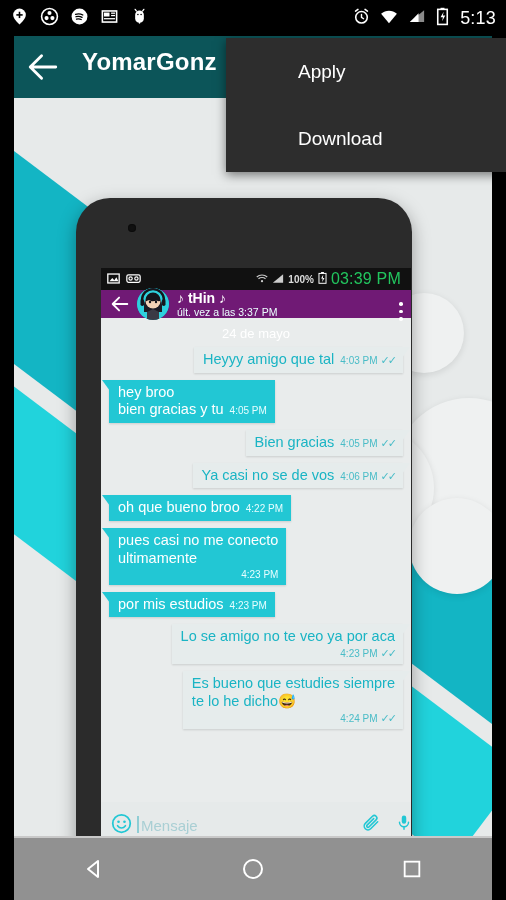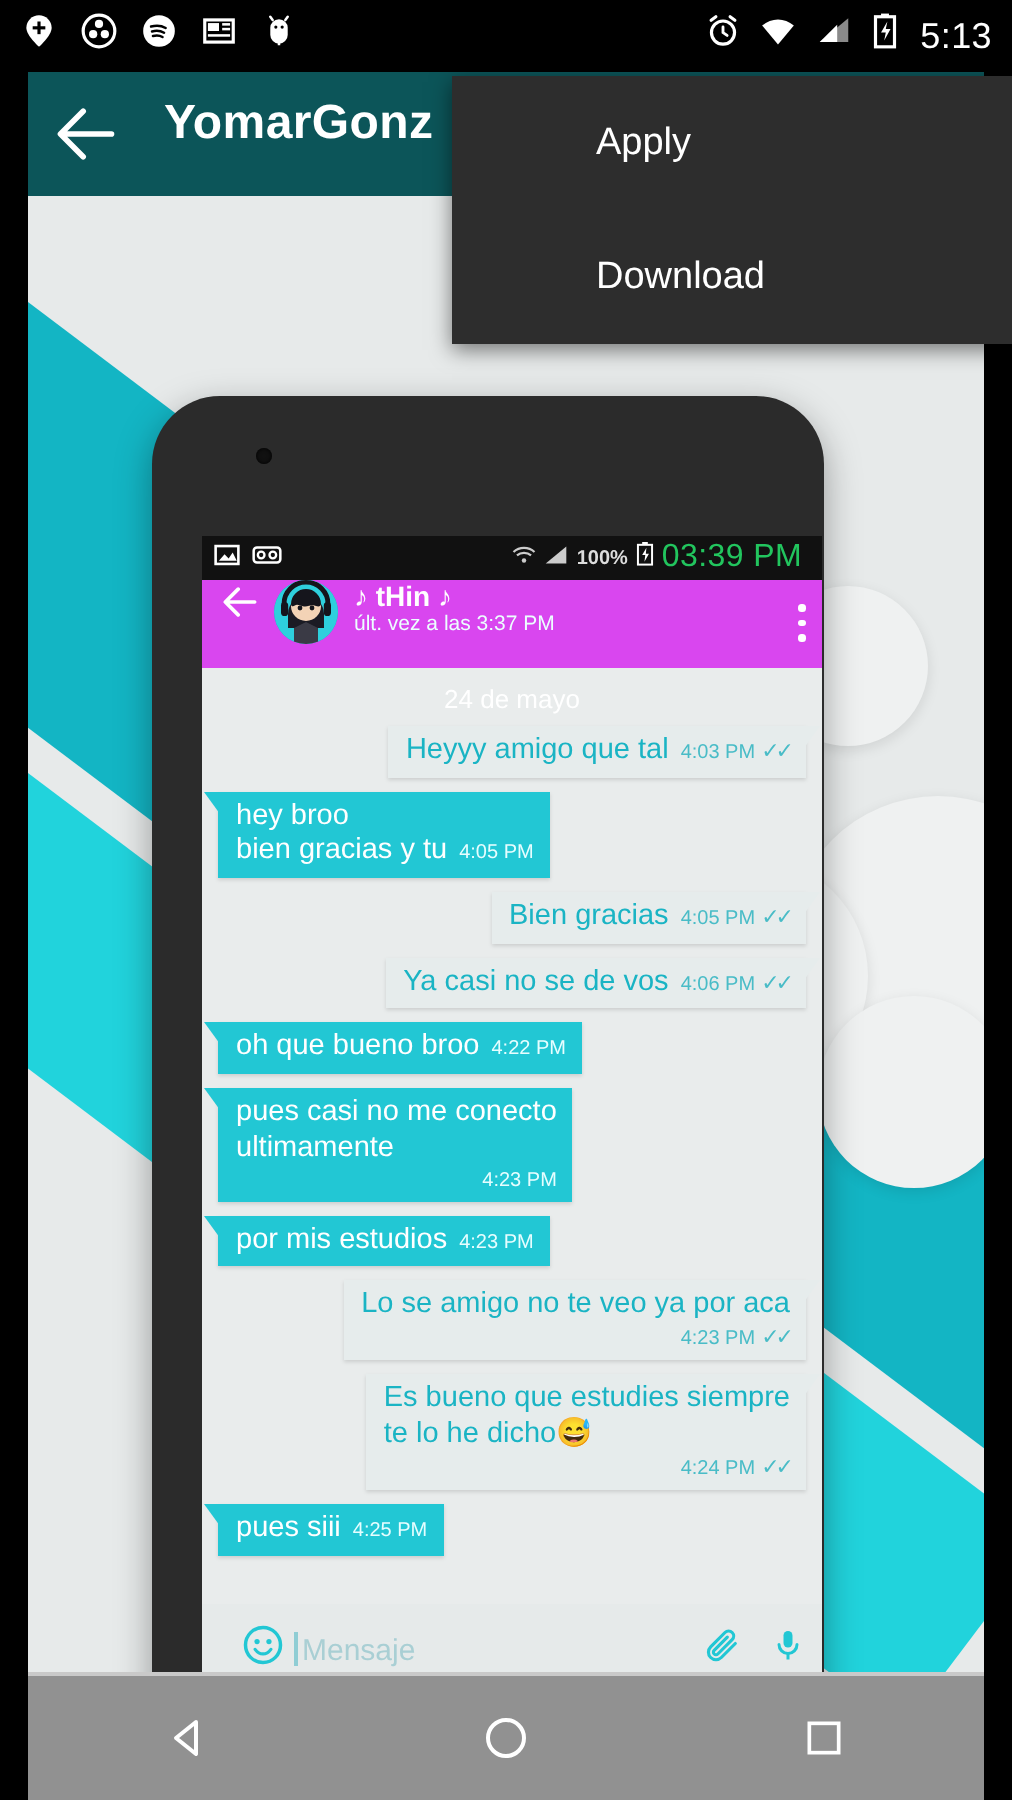--- a/index.html
+++ b/index.html
@@ -52,21 +52,21 @@
   
   .wstat{height:22px;background:#111;display:flex;align-items:center;justify-content:space-between;
          padding:0 6px;box-sizing:border-box;}
   .wstat .l,.wstat .r{display:flex;align-items:center;}
   .wstat .l span{margin-right:6px;}
   .wstat .r span{margin-right:4px;}
   .wpct{color:#ddd;font-size:10px;font-weight:bold;}
   .wtime{color:#22c55e;font-size:16px;font-weight:normal;letter-spacing:.2px;}
 
   
-  .wbar{height:44px;background:#d946ef;display:flex;align-items:flex-start;padding:0 6px;box-sizing:border-box;position:relative;}
+  .wbar{height:28px;background:#701a75;display:flex;align-items:center;padding:0 6px;box-sizing:border-box;position:relative;}
   .wback{width:22px;height:22px;margin:0 6px 0 2px;flex:none;}
   .avatar{width:32px;height:32px;border-radius:50%;flex:none;overflow:hidden;position:relative;background:#19b6c6;}
   .wnames{margin-left:8px;line-height:1.15;}
   .wname{color:#fff;font-size:14px;font-weight:bold;}
   .wsub{color:#ecffff;font-size:10.5px;}
   .wdots{position:absolute;right:8px;top:12px;width:4px;height:20px;}
   .wdots i{display:block;width:3.5px;height:3.5px;border-radius:50%;background:#fff;margin-bottom:4px;}
 
   
   .chat{position:relative;height:514px;padding:6px 8px 0 8px;box-sizing:border-box;}
@@ -84,21 +84,21 @@
   .ticks{margin-left:3px;font-size:11px;letter-spacing:-2px;}
   .bub.out:after{content:"";position:absolute;right:-7px;top:0;border-width:0 0 11px 8px;
                  border-style:solid;border-color:transparent transparent transparent #e6ecec;}
   .bub.in:after{content:"";position:absolute;left:-7px;top:0;border-width:0 8px 11px 0;
                 border-style:solid;border-color:transparent #22c7d4 transparent transparent;}
   .bub.wide{max-width:258px;}
   .metablock{display:block;text-align:right;margin-top:1px;}
 
   
   .composer{position:absolute;left:0;bottom:0;width:322px;height:46px;background:#e6eaea;
-            display:flex;align-items:center;padding:0 20px;box-sizing:border-box;}
+            display:flex;align-items:center;padding:0 10px;box-sizing:border-box;}
   .msginput{flex:1;margin-left:9px;color:#a9cfd4;font-size:15px;position:relative;}
   .caret{position:absolute;left:-4px;top:-1px;width:1.5px;height:17px;background:#8fcdd4;}
   .cicon{flex:none;}
   .cicon+.cicon{margin-left:14px;}
 
   
   .menu{position:absolute;left:226px;top:38px;width:276px;height:134px;background:#2d2d2d;
         z-index:20;box-shadow:0 3px 10px rgba(0,0,0,.5);padding-left:48px;}
   .mitem{color:#fff;font-size:19px;padding-left:24px;height:67px;line-height:67px;}
 
@@ -304,23 +304,20 @@
                 </div>
                 <div class="row in">
                   <div class="bub in"><span class="txt">por mis estudios</span><span class="meta"><span>4:23 PM</span></span></div>
                 </div>
                 <div class="row out">
                   <div class="bub out wide"><span class="txt">Lo se amigo no te veo ya por aca</span><span class="meta metablock"><span>4:23 PM</span><span class="ticks">✓✓</span></span></div>
                 </div>
                 <div class="row out">
                   <div class="bub out wide"><span class="txt">Es bueno que estudies siempre<br>te lo he dicho😅</span><span class="meta metablock"><span>4:24 PM</span><span class="ticks">✓✓</span></span></div>
                 </div>
-                <div class="row in">
-                  <div class="bub in"><span class="txt">pues siii</span><span class="meta"><span>4:25 PM</span></span></div>
-                </div>
               </div>
           </div>
 
           <div class="composer">
             <span class="cicon">
               <svg width="21" height="21" viewBox="0 0 24 24">
                   <circle cx="12" cy="12" r="10" fill="none" stroke="#22c7d4" stroke-width="2"></circle>
                   <circle cx="8.6" cy="10" r="1.5" fill="#22c7d4"></circle>
                   <circle cx="15.4" cy="10" r="1.5" fill="#22c7d4"></circle>
                   <path d="M7.5 14.5c1.3 1.8 3 2.6 4.5 2.6s3.2-.8 4.5-2.6" stroke="#22c7d4" stroke-width="1.8" fill="none" stroke-linecap="round"></path>

